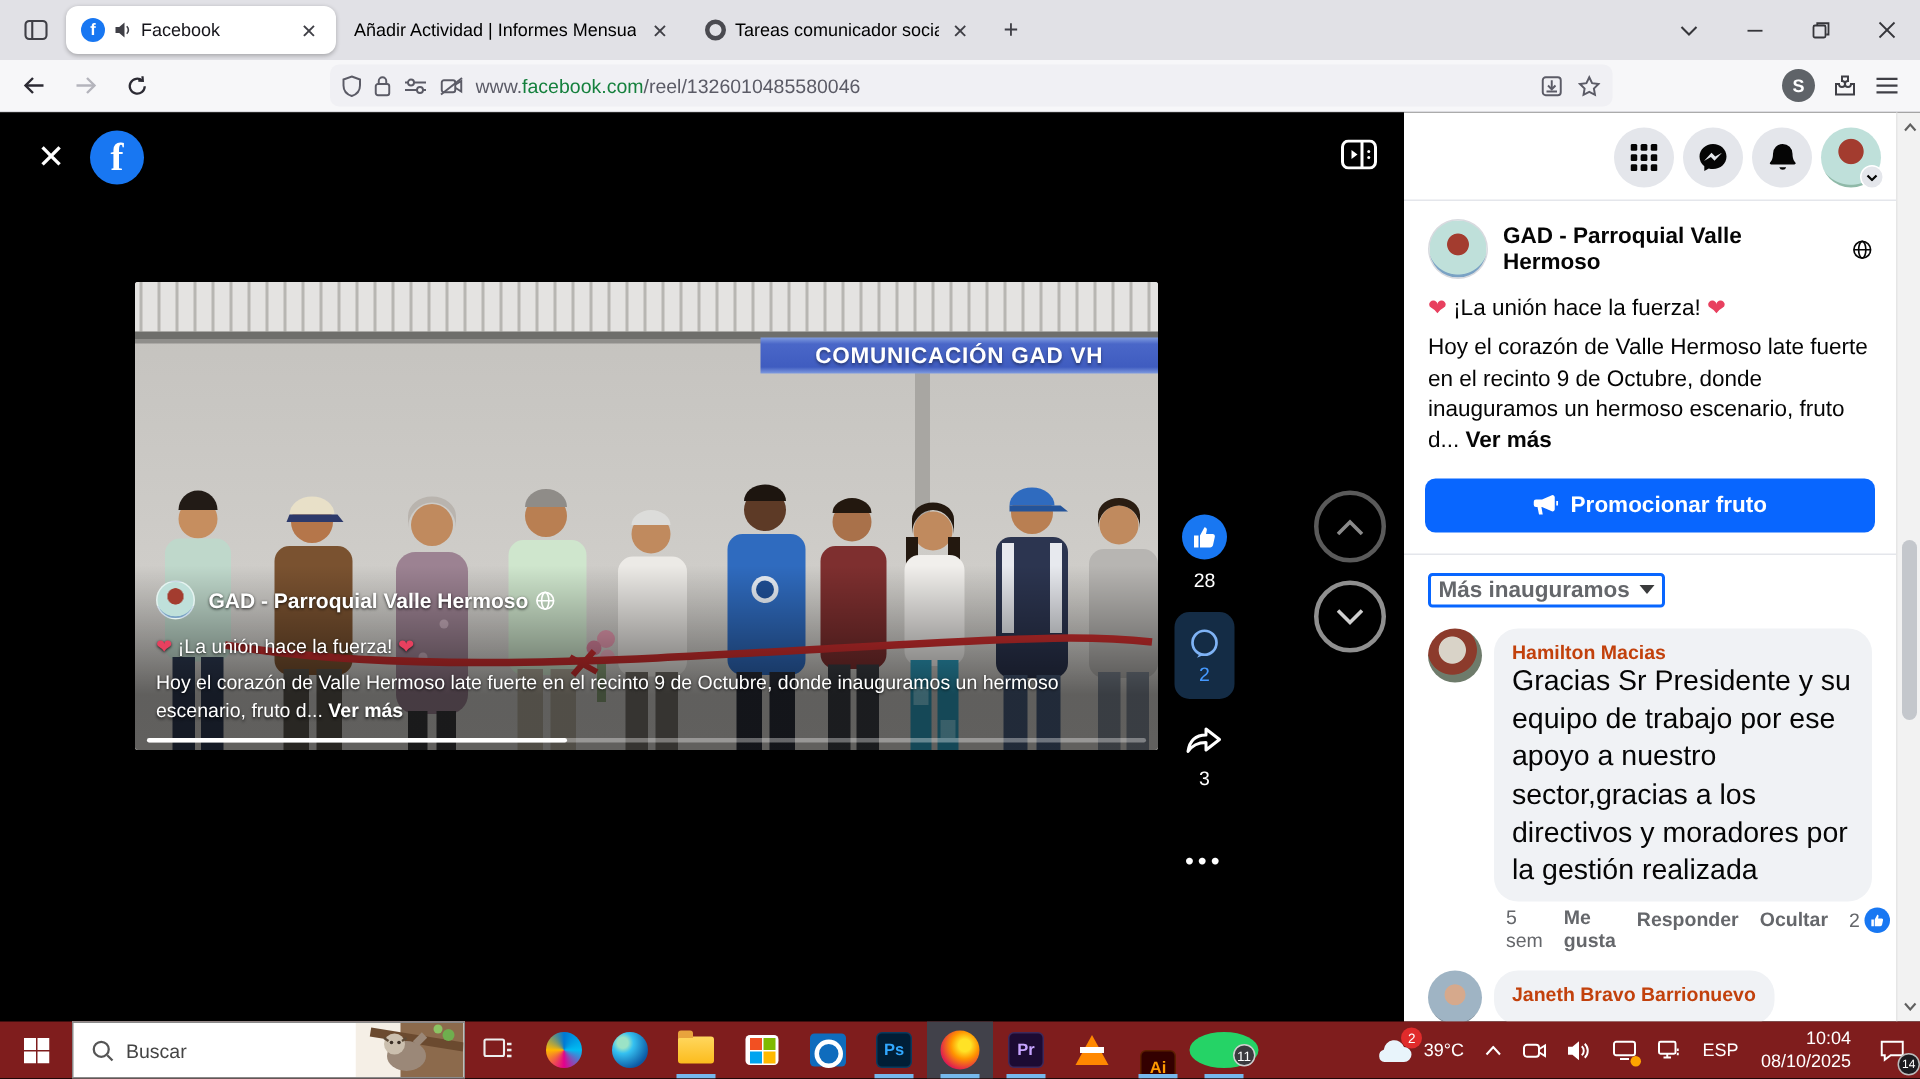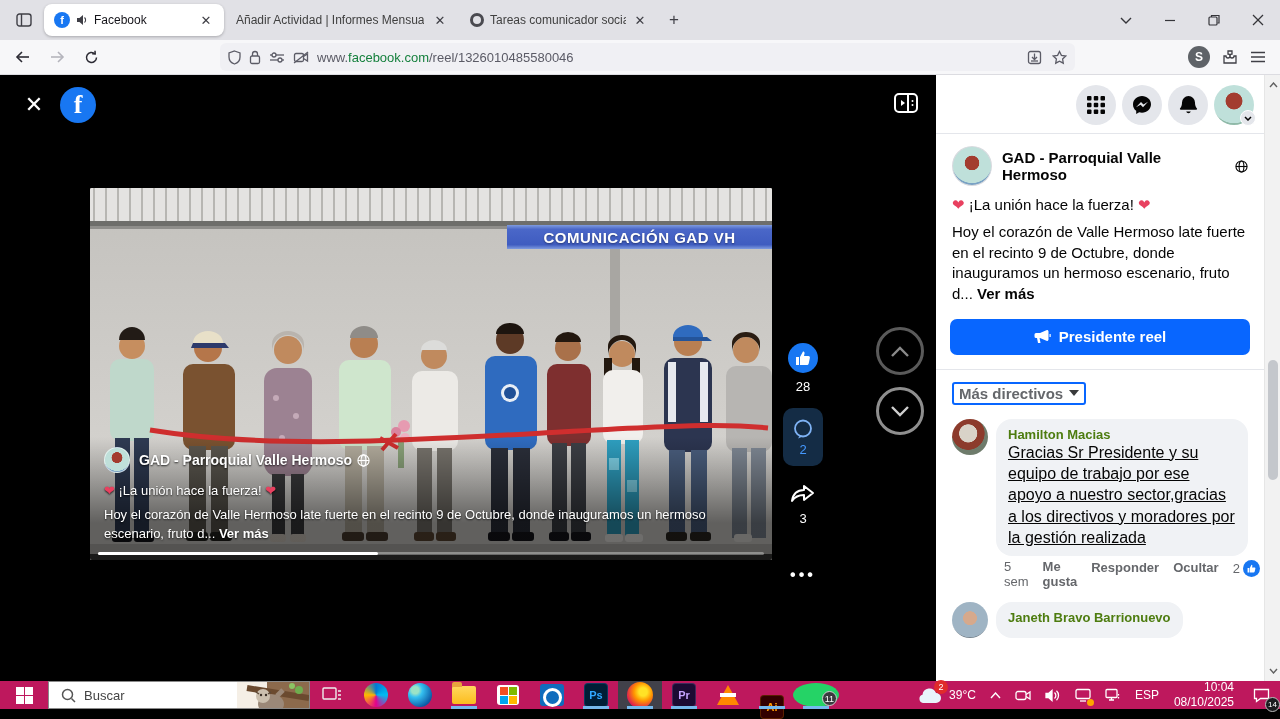--- a/index.html
+++ b/index.html
@@ -6,21 +6,21 @@
   html,body { width:1280px; height:719px; overflow:hidden; }
   body { font-family:"Liberation Sans", sans-serif; background:#000; }
   #screen { position:relative; width:1280px; height:719px; }
 
   
   #tabstrip { position:absolute; top:0; left:0; width:1280px; height:40px; background:#e1e1e6; display:flex; align-items:center; }
   .fxview { width:32px; height:28px; margin-left:8px; border-radius:6px; display:flex; align-items:center; justify-content:center; color:#3f3f46; }
   .tab { height:32px; display:flex; align-items:center; gap:6px; padding:0 8px 0 10px; border-radius:8px; color:#15141a; font-size:12px; white-space:nowrap; overflow:hidden; }
   .tab.active { background:#fff; box-shadow:0 1px 3px rgba(0,0,0,.25); }
   .tab .title { overflow:hidden; text-overflow:clip; max-width:150px; }
-  .tab.bg .title { max-width:170px; color:#404040; }
+  .tab.bg .title { max-width:170px; color:#000000; }
   .favicon-fb { width:16px; height:16px; border-radius:50%; background:#1877f2; color:#fff; font-size:11px; font-weight:bold; display:flex; align-items:center; justify-content:center; flex:0 0 16px; }
   .favicon-gear { width:14px; height:14px; border-radius:50%; border:3.5px solid #4a4a50; flex:0 0 14px; }
   .tabclose { width:20px; height:20px; border-radius:4px; display:flex; align-items:center; justify-content:center; color:#3f3f46; font-size:13px; }
   .newtab { width:28px; height:28px; margin-left:4px; display:flex; align-items:center; justify-content:center; font-size:17px; color:#3f3f46; }
   .tabspacer { flex:1; }
   .winctl { width:44px; height:40px; display:flex; align-items:center; justify-content:center; color:#35353a; }
   #navbar { position:absolute; top:40px; left:0; width:1280px; height:35px; background:#f7f7f9; border-bottom:1px solid #dcdce1; display:flex; align-items:center; padding:0 8px; gap:4px; }
   .navbtn { width:30px; height:28px; display:flex; align-items:center; justify-content:center; color:#2b2a33; }
   .navbtn.disabled { color:#b4b4bc; }
   .urlbar { margin-left:110px; width:855px; height:28px; background:#f0f0f4; border-radius:6px; display:flex; align-items:center; padding:0 8px; gap:8px; }
@@ -31,21 +31,21 @@
   .navright { margin-left:auto; display:flex; align-items:center; gap:12px; padding-right:6px; }
   .sbadge { width:22px; height:22px; border-radius:50%; background:#5f6368; color:#fff; font-size:12px; font-weight:bold; display:flex; align-items:center; justify-content:center; }
 
   
   #content { position:absolute; top:75px; left:0; width:1280px; height:606px; background:#000; }
   #viewer { position:absolute; left:0; top:0; width:936px; height:606px; background:#000; }
   .viewer-close { position:absolute; left:20px; top:16px; width:28px; height:28px; color:#fff; font-size:22px; display:flex; align-items:center; justify-content:center; }
   .viewer-logo { position:absolute; left:60px; top:12px; width:36px; height:36px; border-radius:50%; background:#1877f2; color:#fff; font-size:26px; font-weight:bold; display:flex; align-items:center; justify-content:center; font-family:"Liberation Serif", serif; }
   .layout-toggle { position:absolute; left:894px; top:18px; color:#fff; }
 
-  #video { position:absolute; left:90px; top:113px; width:682px; height:372px; border-radius:2px; overflow:hidden; background:#c9c7c3; }
+  #video { position:absolute; left:90px; top:113px; width:682px; height:312px; border-radius:2px; overflow:hidden; background:#c9c7c3; }
   .vbanner { position:absolute; left:417px; top:37px; width:265px; height:24px; background:linear-gradient(180deg,#7f9bdf 0%,#4a67c8 18%,#3f5cc0 82%,#7f9bdf 100%); color:#fff; font-size:15px; font-weight:bold; display:flex; align-items:center; justify-content:center; letter-spacing:.5px; text-shadow:0 1px 2px rgba(0,0,0,.4); }
   .voverlay { position:absolute; left:0; right:0; bottom:0; padding:10px 14px 16px 14px; background:linear-gradient(180deg,rgba(0,0,0,0) 0%,rgba(0,0,0,.55) 70%); color:#fff; }
   .vo-row { display:flex; align-items:center; gap:9px; margin-bottom:10px; }
   .vo-avatar { width:26px; height:26px; border-radius:50%; background:radial-gradient(circle at 50% 40%, #a33c2f 0 28%, #bfe0da 30% 70%, #7aa2c4 72%); border:1px solid rgba(255,255,255,.6); }
   .vo-name { font-size:14px; font-weight:bold; text-shadow:0 1px 2px rgba(0,0,0,.8); display:flex; align-items:center; gap:5px; }
   .vo-tagline { font-size:13px; margin-bottom:8px; text-shadow:0 1px 2px rgba(0,0,0,.8); }
   .vo-desc { font-size:13px; line-height:1.45; text-shadow:0 1px 2px rgba(0,0,0,.8); max-width:660px; }
   .heart { color:#e8405f; }
   .vprogress { position:absolute; left:8px; right:8px; bottom:5px; height:3px; background:rgba(255,255,255,.35); border-radius:2px; }
   .vprogress-fill { height:3px; background:#fff; border-radius:2px; }
@@ -75,34 +75,34 @@
   .sb-desc { font-size:15px; line-height:1.38; color:#050505; padding:0 16px 14px; }
   .sb-desc b { font-weight:bold; }
   .promote { margin:0 14px 14px; height:36px; border-radius:7px; background:#0866ff; color:#fff; font-size:15px; font-weight:bold; display:flex; align-items:center; justify-content:center; gap:8px; border:none; width:300px; }
   .sortrow { margin:12px 16px 10px; display:inline-flex; align-items:center; gap:6px; font-size:15px; font-weight:bold; color:#65676b; border:2px solid #0866ff; border-radius:3px; padding:1px 5px; }
   .caret-down { width:0; height:0; border-left:5px solid transparent; border-right:5px solid transparent; border-top:6px solid #3a3b3c; }
   .comment { display:flex; gap:8px; padding:4px 16px 0; }
   .c-avatar { width:36px; height:36px; border-radius:50%; flex:0 0 36px; }
   .c-avatar.a1 { background:radial-gradient(circle at 45% 40%, #d9d3c8 0 30%, #8c3b2c 32% 55%, #6e7b6b 57%); }
   .c-avatar.a2 { background:radial-gradient(circle at 50% 45%, #d6a98c 0 25%, #9fb4c4 27% 70%, #76848f 72%); }
   .c-bubble { background:#f0f2f5; border-radius:16px; padding:8px 12px; max-width:252px; }
-  .c-author { font-size:13px; font-weight:bold; color:#4d7c0f; }
-  .c-text { font-size:16px; line-height:1.33; color:#050505;text-decoration:underline; }
+  .c-author { font-size:13px; font-weight:bold; color:#c2410c; }
+  .c-text { font-size:19px; line-height:1.33; color:#050505; }
   .c-meta { display:flex; align-items:flex-start; gap:14px; padding:4px 12px 8px 68px; font-size:13px; font-weight:bold; color:#65676b; }
   .c-meta .stack { width:36px; line-height:1.15; font-weight:normal; }
   .c-meta .stack.b { font-weight:bold; width:40px; }
   .c-react { margin-left:auto; display:flex; align-items:center; gap:3px; font-weight:normal; }
   .mini-like { width:17px; height:17px; border-radius:50%; background:#1877f2; display:flex; align-items:center; justify-content:center; }
 
   #scrollbar { position:absolute; left:1264px; top:0; width:16px; height:606px; background:#f2f2f2; border-left:1px solid #e6e6e6; }
   .sb-arrow { position:absolute; left:0; width:16px; height:16px; display:flex; align-items:center; justify-content:center; color:#606060; }
   .sb-thumb { position:absolute; left:3px; top:285px; width:10px; height:120px; background:#c4c7cc; border-radius:5px; }
 
   
-  #taskbar { position:absolute; left:0; top:681px; width:1280px; height:28px; background:#be185d; display:flex; align-items:stretch; color:#fff; }
+  #taskbar { position:absolute; left:0; top:681px; width:1280px; height:38px; background:#7f1d1d; display:flex; align-items:stretch; color:#fff; }
   .tb-start { width:48px; display:flex; align-items:center; justify-content:center; }
   .tb-search { width:262px; background:#fff; display:flex; align-items:center; gap:8px; padding-left:12px; color:#333; position:relative; overflow:hidden; border:1px solid #8a8a8a; }
   .tb-search span { font-size:13px; color:#444; }
   .sloth-art { position:absolute; right:0; top:0; width:72px; height:36px; }
   .tb-app { width:44px; display:flex; align-items:center; justify-content:center; position:relative; }
   .tb-app.running::after { content:""; position:absolute; bottom:0; left:9px; width:26px; height:3px; background:#76b9ed; }
   .tb-app.active { background:#41414a; }
   .edge-icon { width:24px; height:24px; border-radius:50%; background:radial-gradient(circle at 30% 30%, #9be3c6 0 15%, #35c1f1 30%, #0c59a4 75%); }
   .copilot-icon { width:24px; height:24px; border-radius:50%; background:conic-gradient(#0078d4,#00bcf2,#e3008c,#ffb900,#0078d4); }
   .folder-icon { width:24px; height:18px; background:linear-gradient(180deg,#ffd75e,#fcbc1d); border-radius:2px; position:relative; }
@@ -588,26 +588,26 @@
         </div>
       </div>
       <div class="sb-tagline"><span class="heart">❤</span> <span>¡La unión hace la fuerza!</span> <span class="heart">❤</span></div>
       <div class="sb-desc"><span>Hoy el corazón de Valle Hermoso late fuerte en el recinto 9 de Octubre, donde inauguramos un hermoso escenario, fruto d...</span> <b>Ver más</b></div>
 
       <button class="promote">
         <svg width="17" height="15" viewBox="0 0 17 15" fill="#fff">
             <path d="M13 1l-7 3H2a1.5 1.5 0 00-1.5 1.5v2A1.5 1.5 0 002 9h1l1 5h2.5L5.6 9H6l7 3c.8 0 1.5-.7 1.5-1.5v-8C14.5 1.7 13.8 1 13 1z"></path>
             <path d="M15.5 5h1.2v3h-1.2z"></path>
           </svg>
-        <span>Presidente reel</span>
+        <span>Promocionar fruto</span>
       </button>
       <div class="sb-divider"></div>
 
       <div class="sortrow">
-        <span>Más directivos</span>
+        <span>Más inauguramos</span>
         <span class="caret-down"></span>
       </div>
 
       
       <div class="comment">
         <div class="c-avatar a1"></div>
         <div class="c-bubble">
           <div class="c-author">Hamilton Macias</div>
           <div class="c-text">Gracias Sr Presidente y su equipo de trabajo por ese apoyo a nuestro sector,gracias a los directivos y moradores por la gestión realizada</div>
         </div>

